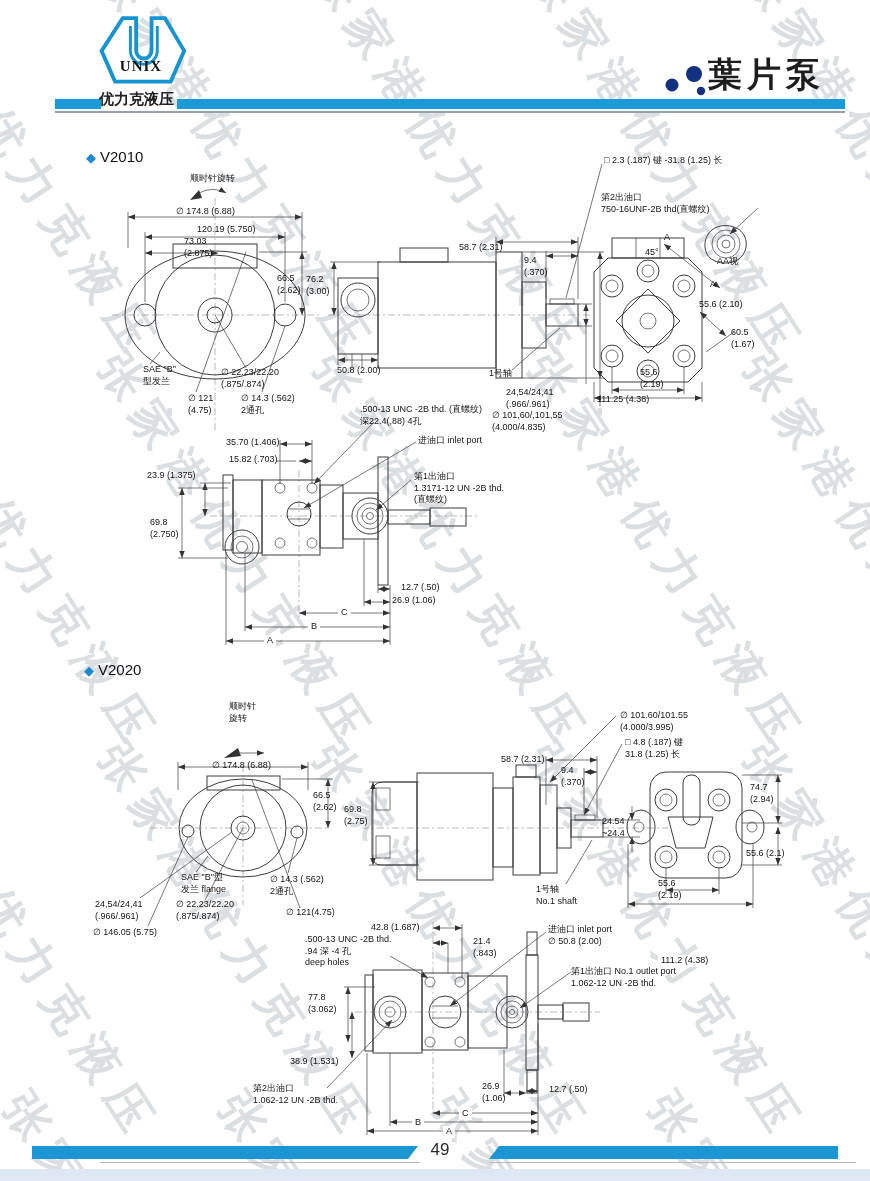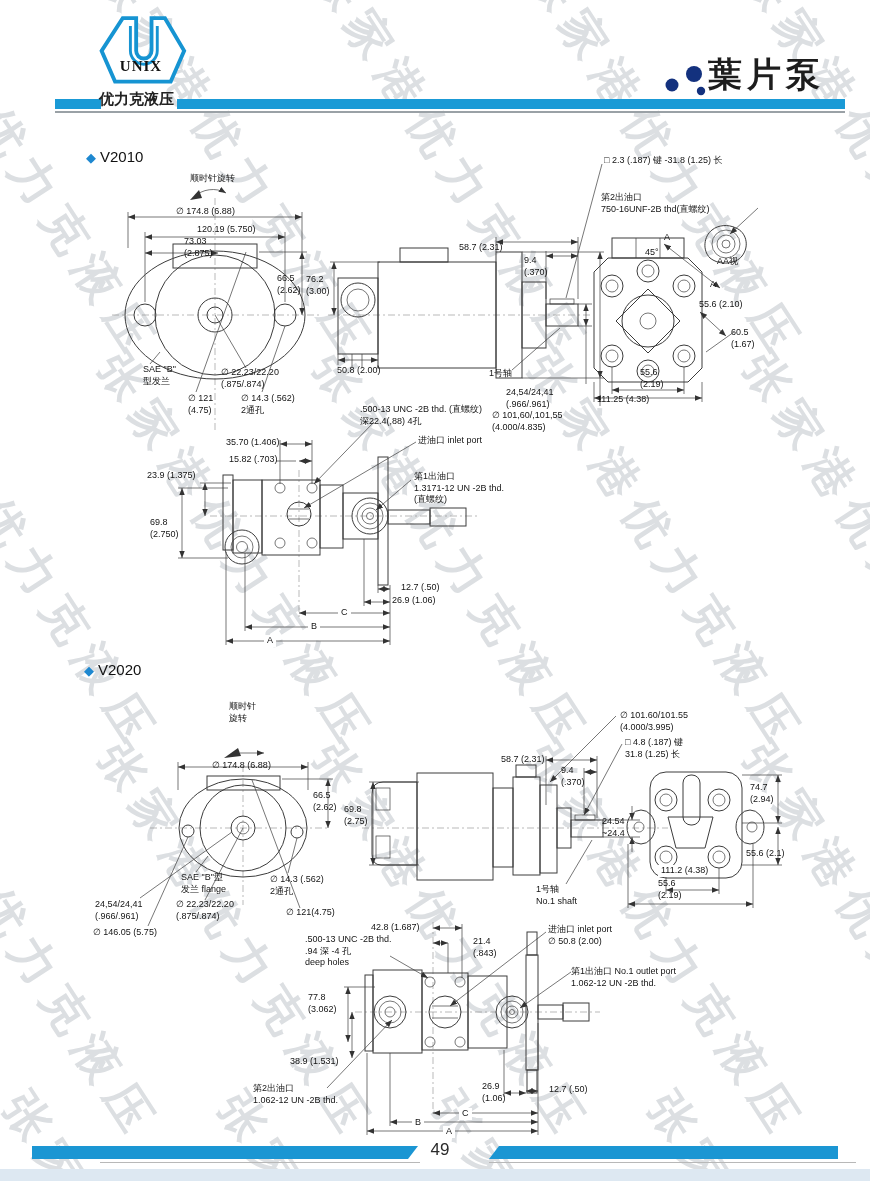--- a/index.html
+++ b/index.html
@@ -470,21 +470,21 @@
 No.1 shaft</div>
   <div class="lbl" style="left:620px;top:710px">∅ 101.60/101.55
 (4.000/3.995)</div>
   <div class="lbl" style="left:625px;top:737px">□ 4.8 (.187) 键
 31.8 (1.25) 长</div>
   <div class="lbl" style="left:750px;top:782px">74.7
 (2.94)</div>
   <div class="lbl" style="left:746px;top:848px">55.6 (2.1)</div>
   <div class="lbl c" style="left:658px;top:878px">55.6
 (2.19)</div>
-  <div class="lbl gap" style="left:658px;top:865px">111.2 (4.38)</div>
+  <div class="lbl gap" style="left:658px;top:955px">111.2 (4.38)</div>
   <div class="lbl" style="left:371px;top:922px">42.8 (1.687)</div>
   <div class="lbl" style="left:305px;top:934px">.500-13 UNC -2B thd.
 .94 深 -4 孔
 deep       holes</div>
   <div class="lbl c" style="left:473px;top:936px">21.4
 (.843)</div>
   <div class="lbl" style="left:548px;top:924px">进油口 inlet port
 ∅ 50.8 (2.00)</div>
   <div class="lbl" style="left:571px;top:966px">第1出油口 No.1 outlet port
 1.062-12 UN -2B thd.</div>

